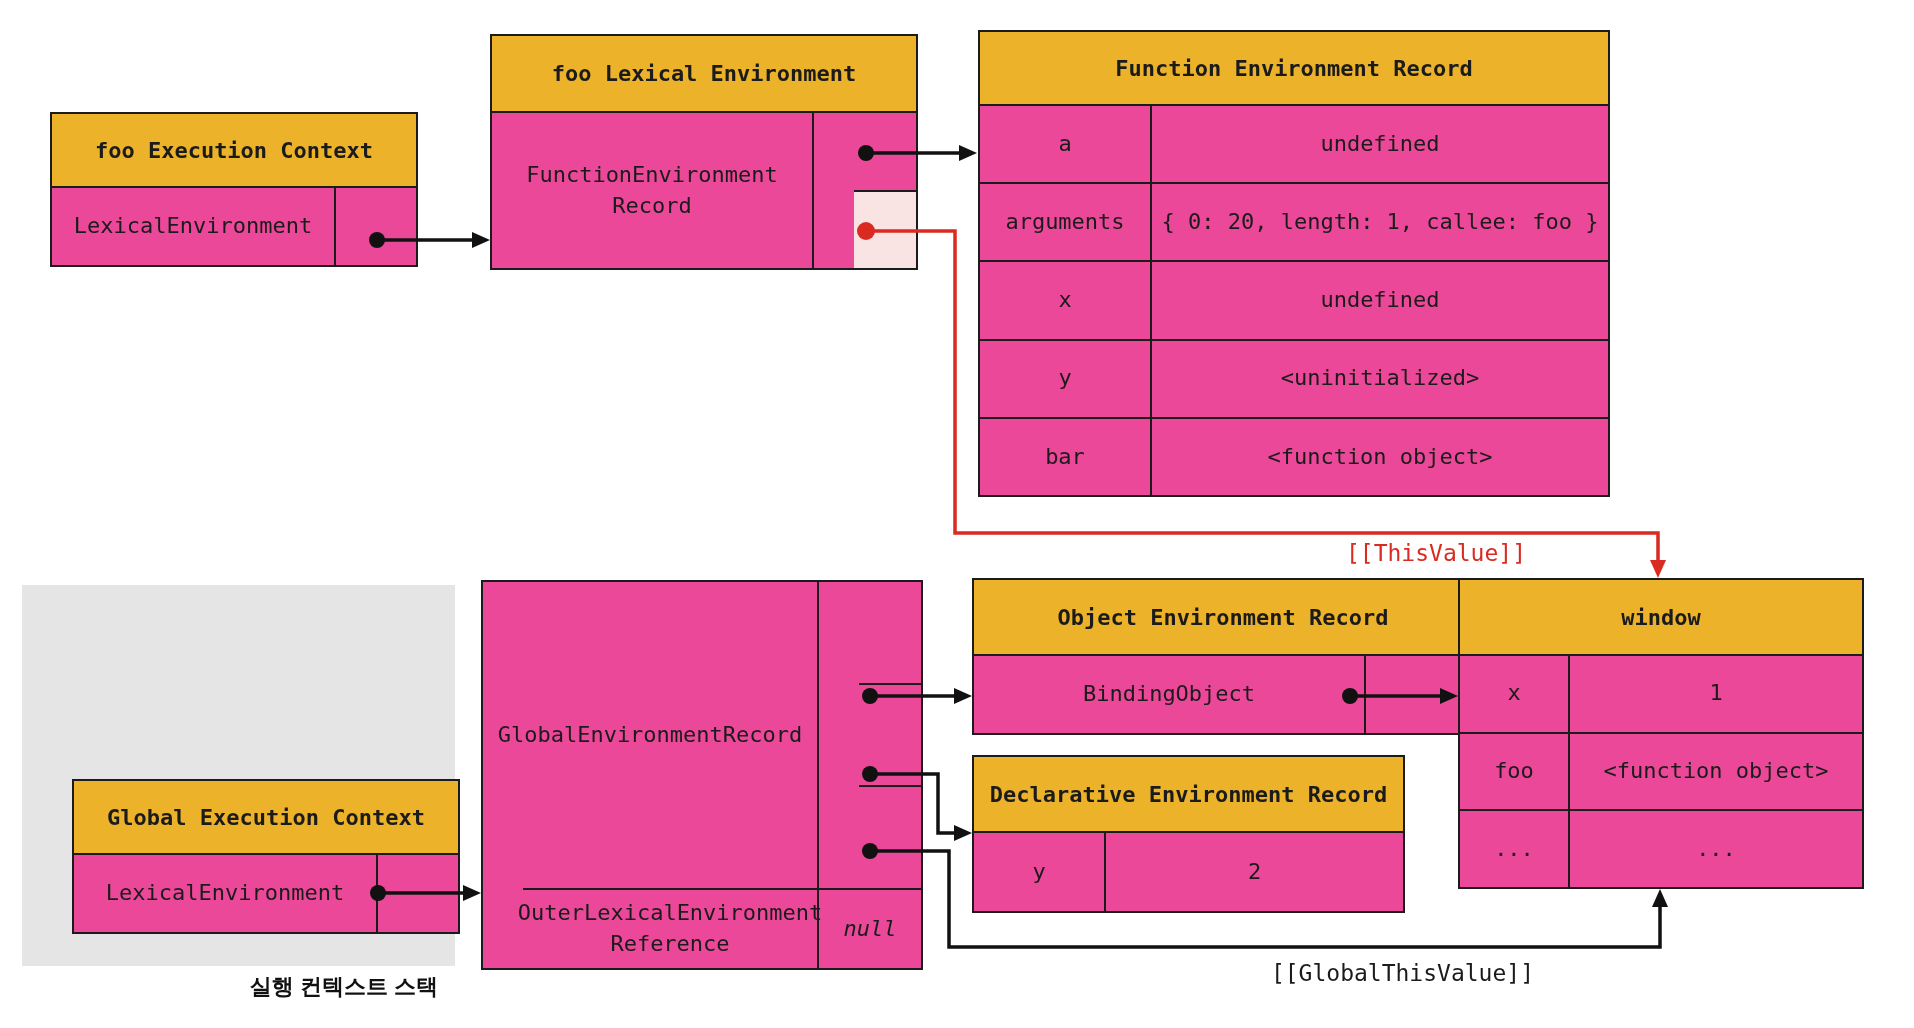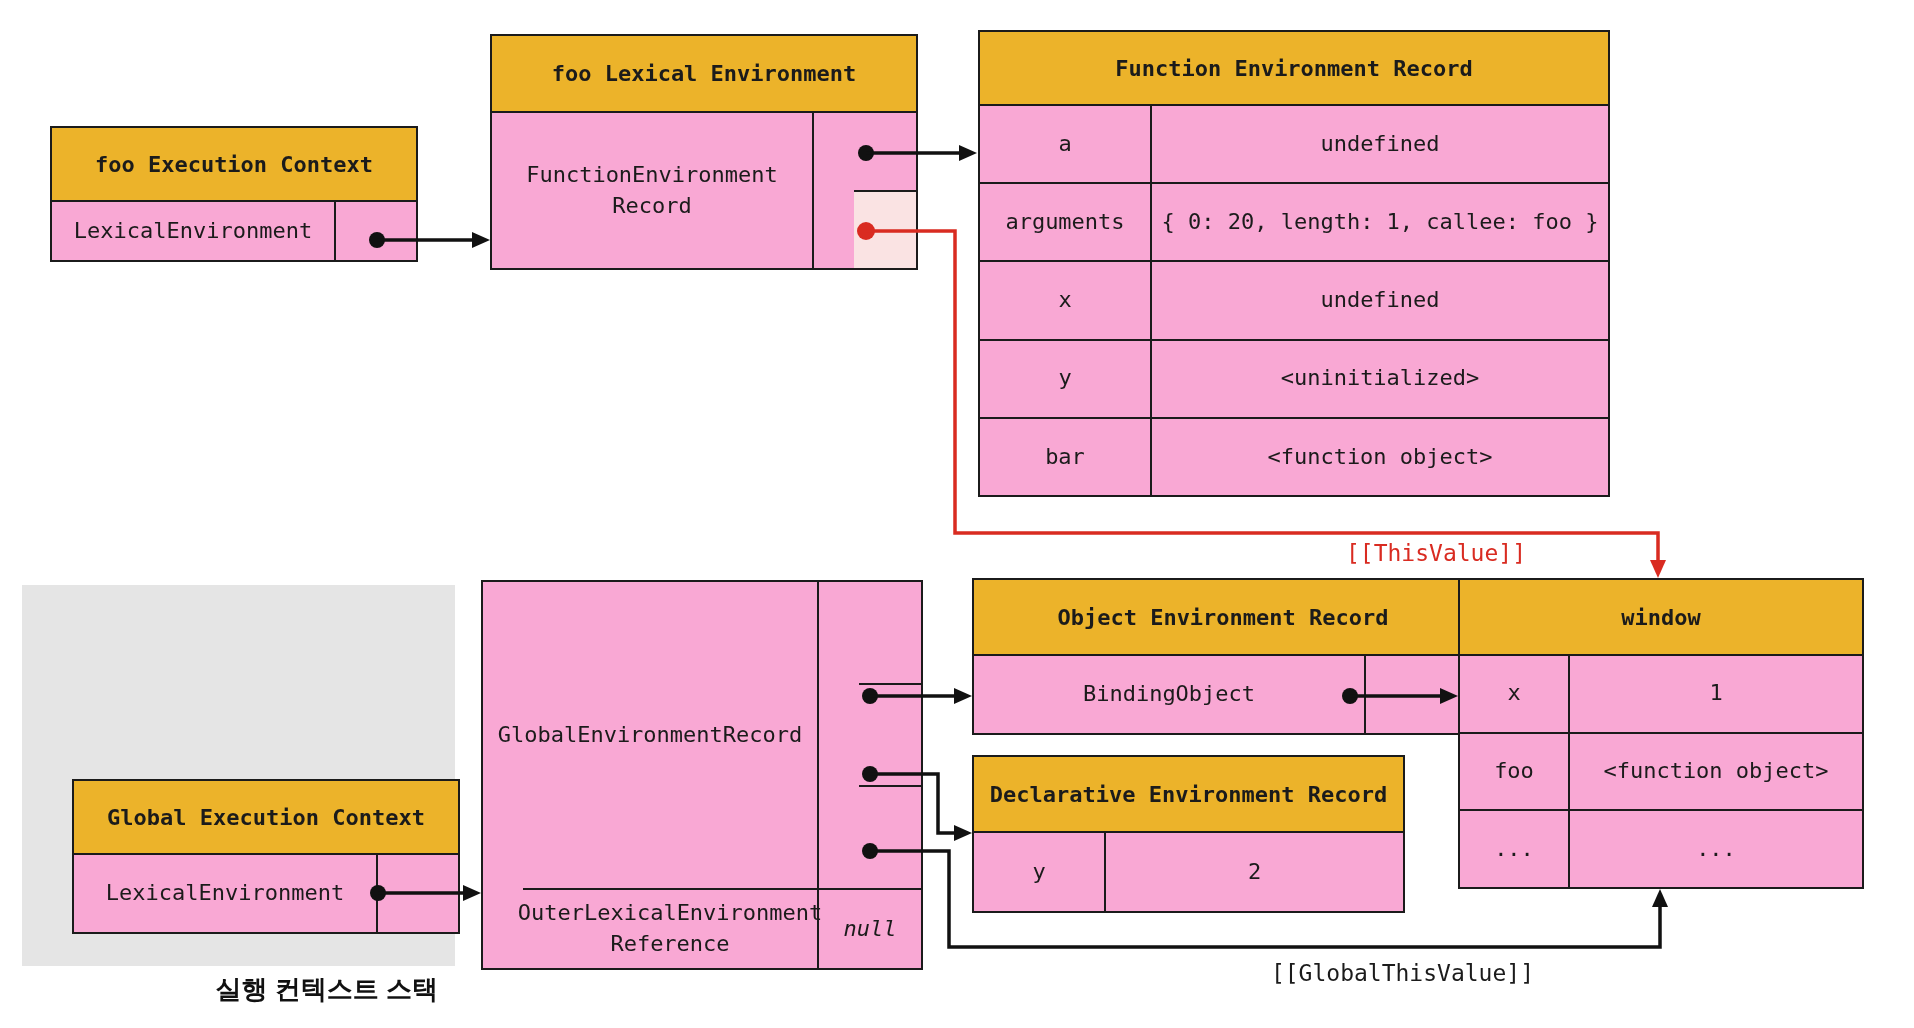--- a/index.html
+++ b/index.html
@@ -11,21 +11,21 @@
     --arrow-black:#111111;
   }
   html,body{margin:0;padding:0;background:#ffffff;}
   .canvas{
     position:relative;width:1914px;height:1028px;background:#ffffff;overflow:hidden;
     font-family:"DejaVu Sans Mono","Liberation Mono",monospace;
     color:#1b1b1b;font-size:22px;
   }
   .stack-bg{position:absolute;background:var(--stack-gray);z-index:0;}
   .box{
-    position:absolute;background:#f9a8d4;border:2.5px solid var(--border-dark);
+    position:absolute;background:#ec4899;border:2.5px solid var(--border-dark);
     box-sizing:border-box;display:flex;flex-direction:column;z-index:1;
   }
   .hdr{
     background:var(--header-yellow);border-bottom:2.5px solid var(--border-dark);
     display:flex;align-items:center;justify-content:center;
     font-weight:bold;letter-spacing:0;flex:0 0 auto;
   }
   .body{flex:1;display:flex;min-height:0;}
   .cell{display:flex;align-items:center;justify-content:center;text-align:center;line-height:1.4;min-width:0;}
   .grow{flex:1;}
@@ -36,37 +36,37 @@
   .pink{background:var(--highlight-pink);}
   .rows{flex:1;display:flex;flex-direction:column;}
   .trow{flex:1;display:flex;min-height:0;}
   .trow + .trow{border-top:2.5px solid var(--border-dark);}
   .caption{
     position:absolute;z-index:2;text-align:right;line-height:1.2;
   }
   .caption.red{color:var(--arrow-red);}
   .korean{
     font-family:"Liberation Sans","DejaVu Sans",sans-serif;
-    font-weight:bold;font-size:26px;color:#111;
+    font-weight:bold;font-size:22px;color:#111;
   }
   svg.wires{position:absolute;left:0;top:0;z-index:3;pointer-events:none;}
   svg.wires .wire{fill:none;stroke:var(--arrow-black);stroke-width:3.5;}
   svg.wires .dot{fill:var(--arrow-black);}
   svg.wires .head{fill:var(--arrow-black);}
   svg.wires .red .wire{stroke:var(--arrow-red);}
   svg.wires .red .dot,svg.wires .red .head{fill:var(--arrow-red);}
 </style>
 </head>
 <body>
 
 <div class="canvas">
 
   <div class="stack-bg" style="left:22px;top:585px;width:433px;height:381px"></div>
 
-  <div class="box" style="left:50px;top:126px;width:368px;height:136px">
+  <div class="box" style="left:50px;top:112px;width:368px;height:155px">
     <div class="hdr" style="flex-basis:72px">foo Execution Context</div>
     <div class="body">
       <div class="cell grow">LexicalEnvironment</div>
       <div class="cell bl" style="flex:0 0 80px"></div>
     </div>
   </div>
 
   <div class="box" style="left:490px;top:34px;width:428px;height:236px">
     <div class="hdr" style="flex-basis:75px">foo Lexical Environment</div>
     <div class="body">

